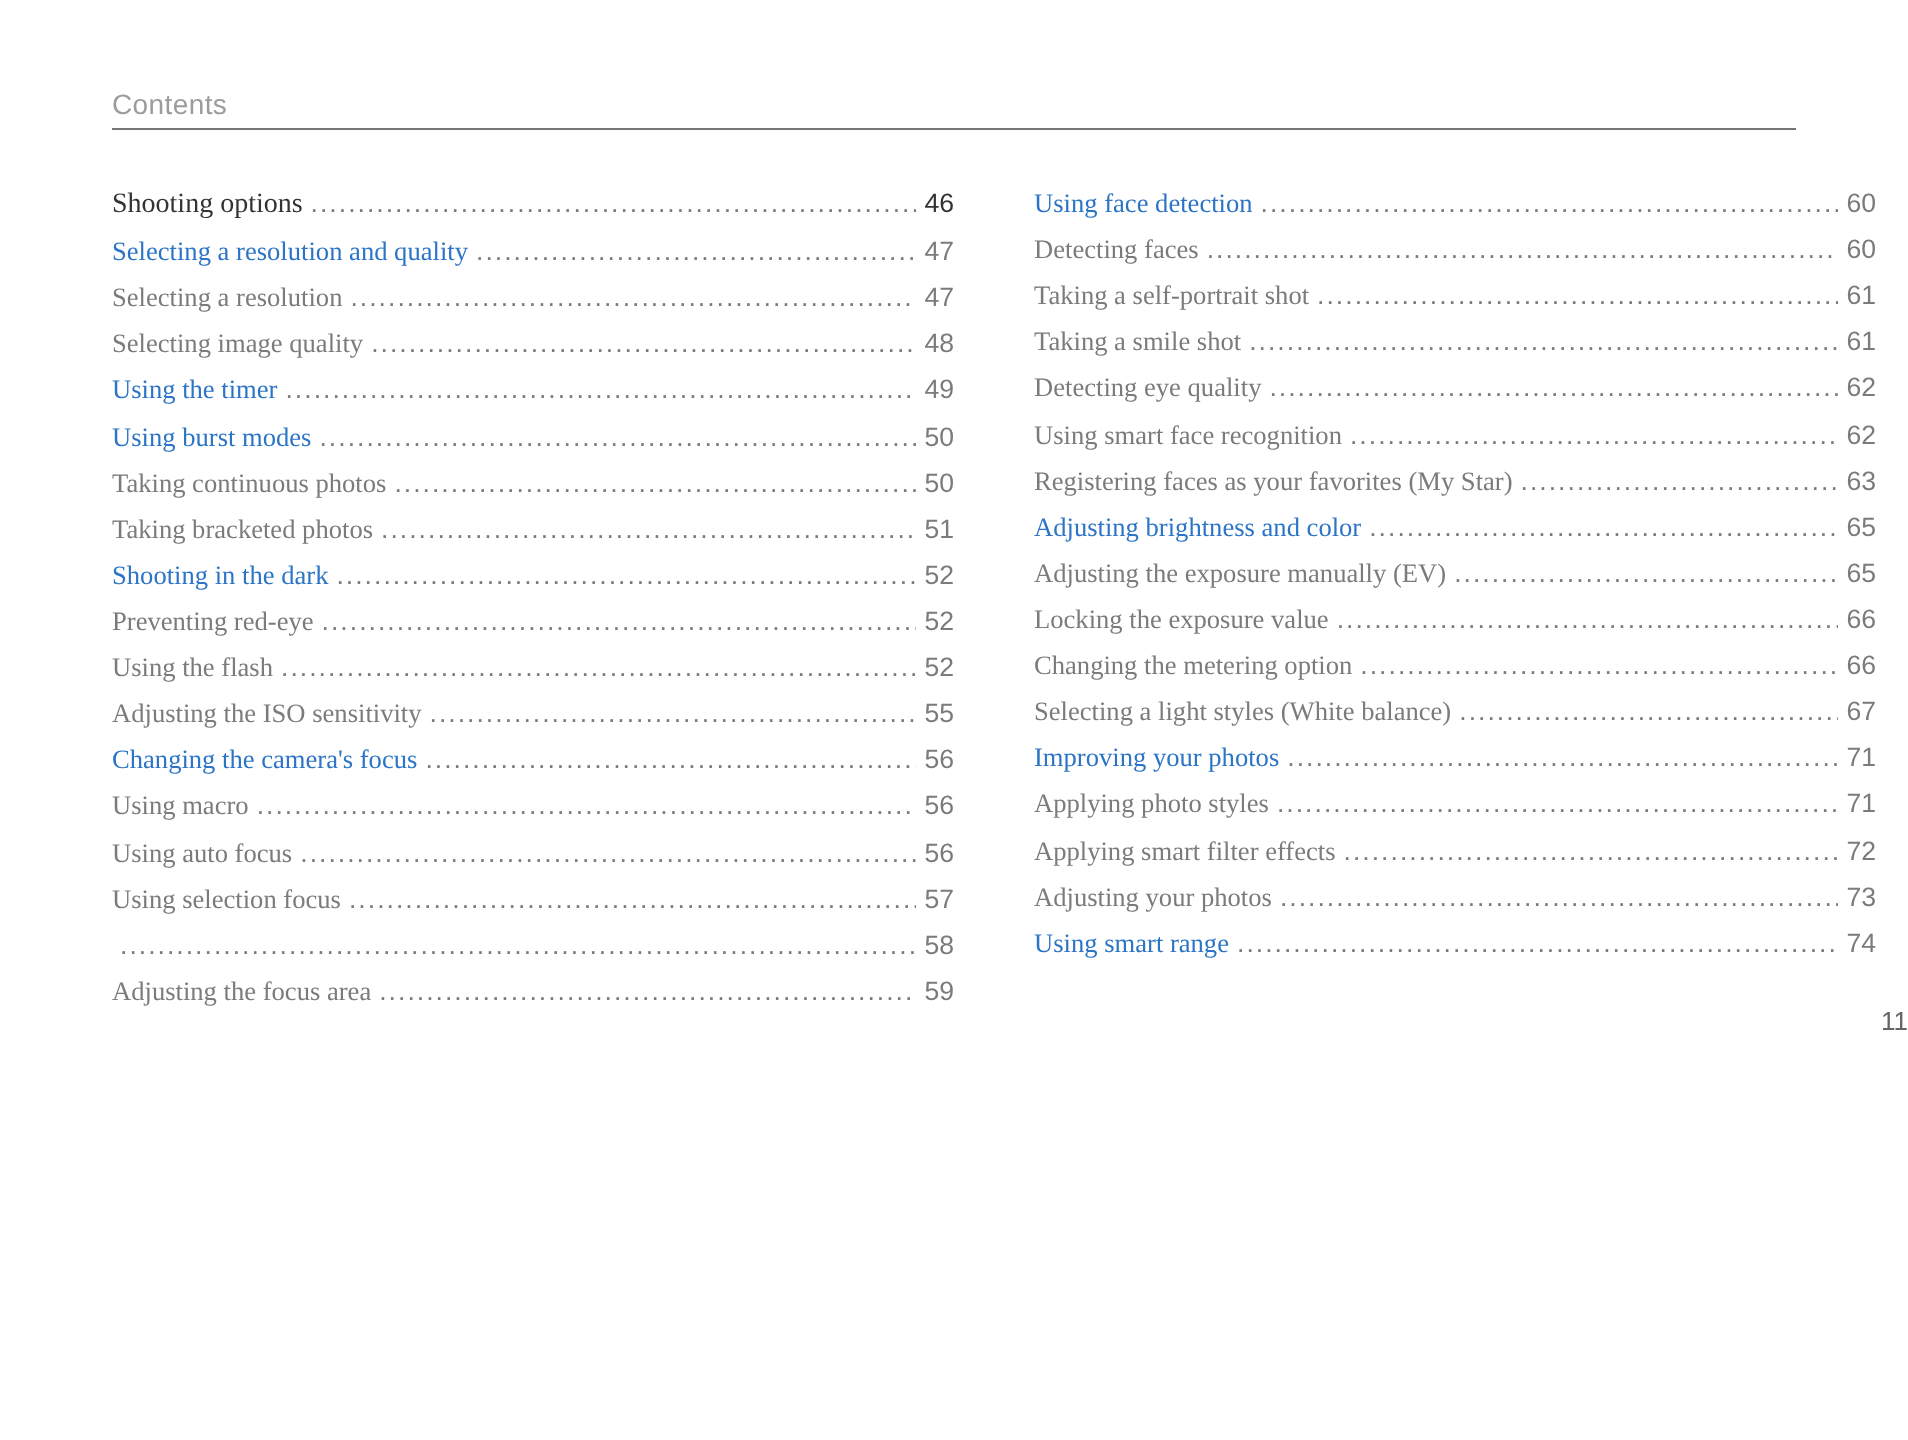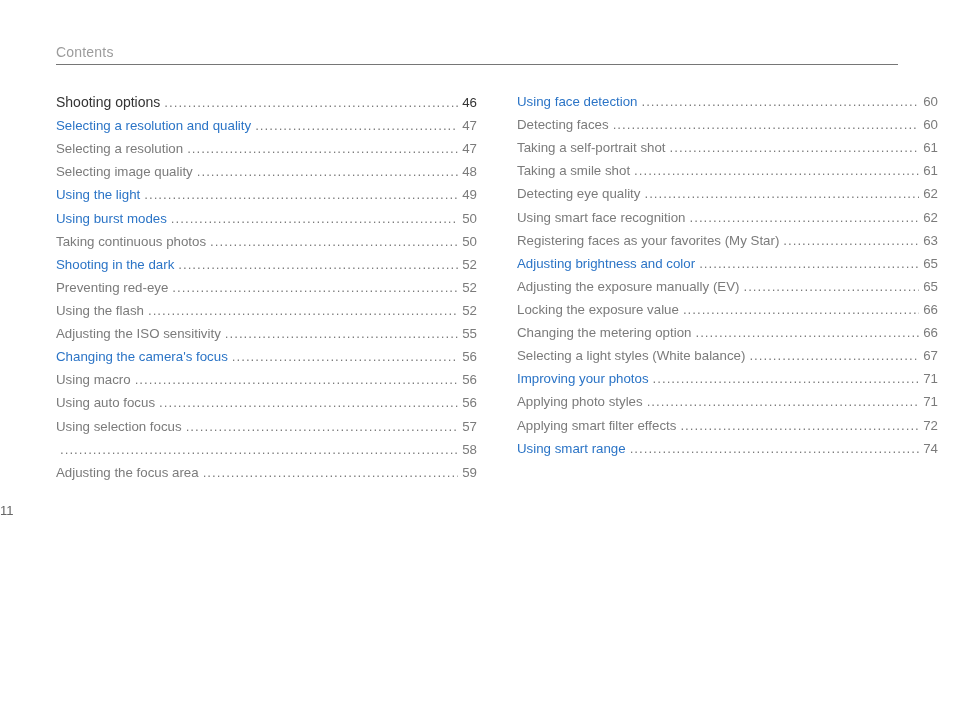--- a/index.html
+++ b/index.html
@@ -34,39 +34,39 @@
     align-items: baseline;
     font-size: 13.3px;
     line-height: 1.4;
     margin-bottom: 4.5px;
     color: #7b7b7b;
     font-weight: 300;
   }
   .toc-row.heading .label { color: #333; font-size: 14px; font-weight: 400; }
   .toc-row.heading .page-num { color: #333; font-weight: 400; }
   .toc-row.link .label { color: #2b74c6; }
-  .label { flex: 0 0 auto; white-space: nowrap; }
+  .label { flex: 0 0 auto; white-space: nowrap; font-family: Liberation Serif, serif; }
   .dots {
     flex: 1 1 auto;
     overflow: hidden;
     white-space: nowrap;
     margin: 0 4px;
   }
   .dots::after {
     content: ".............................................................................................................................................................................";
     letter-spacing: 1px;
     color: inherit;
   }
   .page-num { flex: 0 0 auto; white-space: nowrap; }
   .footer-num {
     position: absolute;
     bottom: 22px;
     left: 0;
     width: 100%;
-    text-align: left;
+    text-align: right;
     font-size: 13px;
     color: #666;
   }
 </style>
 </head>
 <body>
 
 <div class="page">
   <div class="header">
     <div class="header-title">Contents</div>
@@ -88,33 +88,38 @@
           <span class="label">Selecting a resolution</span>
           <span class="dots"></span>
           <span class="page-num"> 47</span>
         </div>
         <div class="toc-row normal">
           <span class="label">Selecting image quality</span>
           <span class="dots"></span>
           <span class="page-num"> 48</span>
         </div>
         <div class="toc-row link">
-          <span class="label">Using the light</span>
+          <span class="label">Using the timer</span>
           <span class="dots"></span>
           <span class="page-num"> 49</span>
         </div>
         <div class="toc-row link">
           <span class="label">Using burst modes</span>
           <span class="dots"></span>
           <span class="page-num"> 50</span>
         </div>
         <div class="toc-row normal">
           <span class="label">Taking continuous photos</span>
           <span class="dots"></span>
           <span class="page-num"> 50</span>
+        </div>
+        <div class="toc-row normal">
+          <span class="label">Taking bracketed photos</span>
+          <span class="dots"></span>
+          <span class="page-num"> 51</span>
         </div>
         <div class="toc-row link">
           <span class="label">Shooting in the dark</span>
           <span class="dots"></span>
           <span class="page-num"> 52</span>
         </div>
         <div class="toc-row normal">
           <span class="label">Preventing red-eye</span>
           <span class="dots"></span>
           <span class="page-num"> 52</span>
@@ -228,20 +233,25 @@
         <div class="toc-row normal">
           <span class="label">Applying photo styles</span>
           <span class="dots"></span>
           <span class="page-num"> 71</span>
         </div>
         <div class="toc-row normal">
           <span class="label">Applying smart filter effects</span>
           <span class="dots"></span>
           <span class="page-num"> 72</span>
         </div>
+        <div class="toc-row normal">
+          <span class="label">Adjusting your photos</span>
+          <span class="dots"></span>
+          <span class="page-num"> 73</span>
+        </div>
         <div class="toc-row link">
           <span class="label">Using smart range</span>
           <span class="dots"></span>
           <span class="page-num"> 74</span>
         </div>
       </div>
   </div>
 
   <div class="footer-num">11</div>
 </div>

